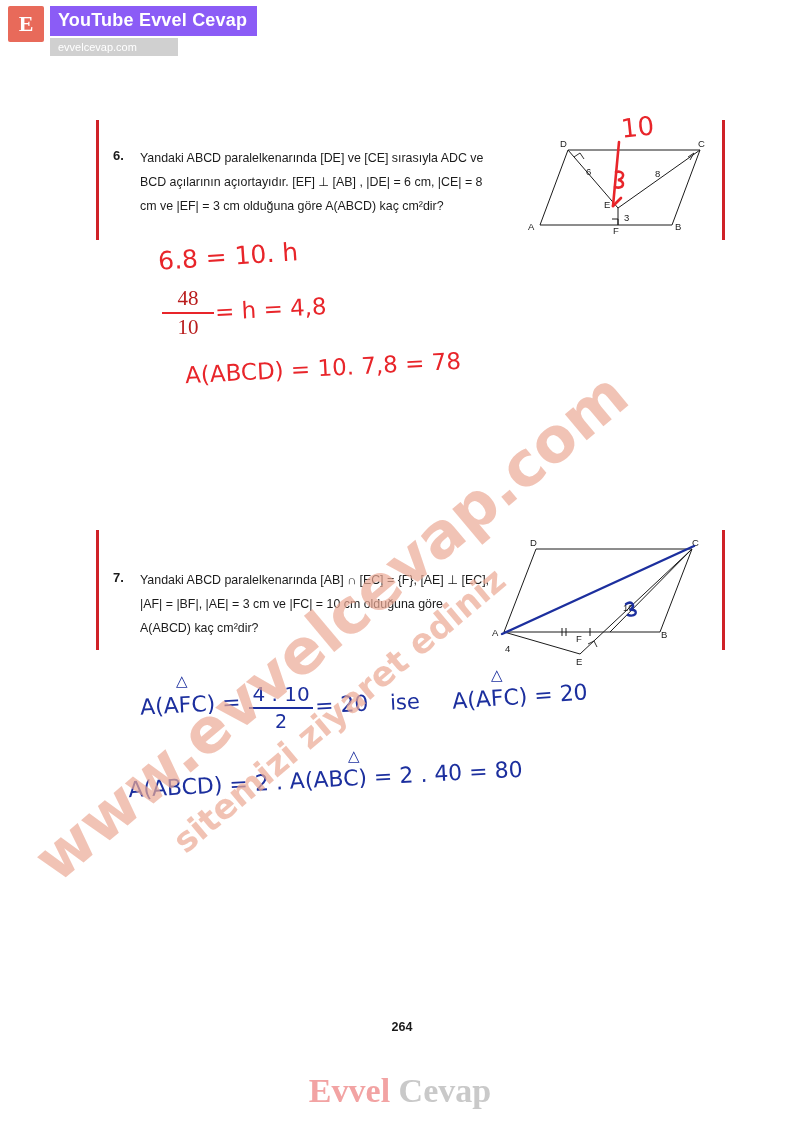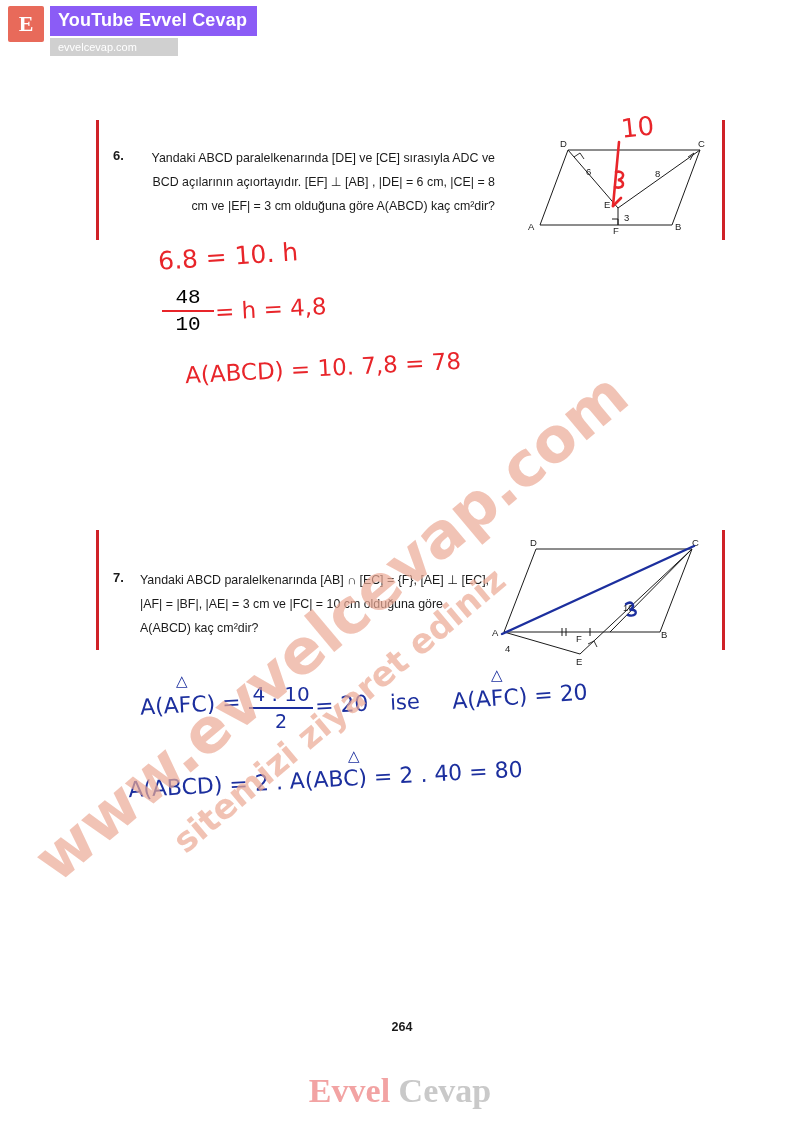--- a/index.html
+++ b/index.html
@@ -19,21 +19,21 @@
   .qnum{position:absolute;font-weight:bold;font-size:13px;}
   .qtext{position:absolute;font-size:12.4px;line-height:1.95;width:355px;}
   
   .fig{position:absolute;}
   .fig svg{display:block;}
   
   .hw{position:absolute;font-family:"DejaVu Sans",sans-serif;white-space:nowrap;}
   .hw-red{color:#e8252a;}
   .hw-blue{color:#1c2f9e;}
   .hw1{font-size:25px;transform:rotate(-4deg);}
-  .frac{position:absolute;font-family:Liberation Mono, monospace;color:#000000;}
+  .frac{position:absolute;font-family:Liberation Serif, serif;color:#b91c1c;}
   .frac .num{font-size:21px;text-align:center;}
   .frac .bar{border-top:2.5px solid #e8252a;margin:1px 0 1px 0;}
   .frac .den{font-size:21px;text-align:center;}
   .fracb{position:absolute;font-family:"DejaVu Sans",sans-serif;color:#1c2f9e;}
   .fracb .num{font-size:20px;text-align:center;}
   .fracb .bar{border-top:2.5px solid #1c2f9e;margin:1px 0 1px 0;}
   .fracb .den{font-size:19px;text-align:center;}
   
   .wm{position:absolute;left:-10px;top:330px;width:820px;height:560px;pointer-events:none;}
   .wm-line{position:absolute;transform-origin:left top;white-space:nowrap;font-weight:bold;}
@@ -58,21 +58,21 @@
     <div class="yt-sub">evvelcevap.com</div>
   </div>
 </div>
 
 <div class="tick" style="left:96px;top:120px;height:120px;"></div>
 <div class="tick" style="left:722px;top:120px;height:120px;"></div>
 <div class="tick" style="left:96px;top:530px;height:120px;"></div>
 <div class="tick" style="left:722px;top:530px;height:120px;"></div>
 
 <div class="qnum" style="left:113px;top:148px;">6.</div>
-<div class="qtext" style="left:140px;top:146px;text-align:right;">Yandaki ABCD paralelkenarında [DE] ve [CE] sırasıyla ADC ve BCD açılarının açıortayıdır. [EF] ⊥ [AB] , |DE| = 6 cm, |CE| = 8 cm ve |EF| = 3 cm olduğuna göre A(ABCD) kaç cm²dir?</div>
+<div class="qtext" style="left:140px;top:146px;">Yandaki ABCD paralelkenarında [DE] ve [CE] sırasıyla ADC ve BCD açılarının açıortayıdır. [EF] ⊥ [AB] , |DE| = 6 cm, |CE| = 8 cm ve |EF| = 3 cm olduğuna göre A(ABCD) kaç cm²dir?</div>
 
 <div class="fig" style="left:500px;top:120px;">
 <svg width="210" height="115" viewBox="0 0 210 115">
   <g fill="none" stroke="#1b1b1b" stroke-width="1">
     <path d="M40 105 L68 30 L200 30 L172 105 Z"></path>
     <path d="M68 30 L118 88"></path>
     <path d="M200 30 L118 88"></path>
     <path d="M118 88 L118 105"></path>
   </g>
   <path d="M112 99 L118 99 L118 105" fill="none" stroke="#1b1b1b" stroke-width="1"></path>

